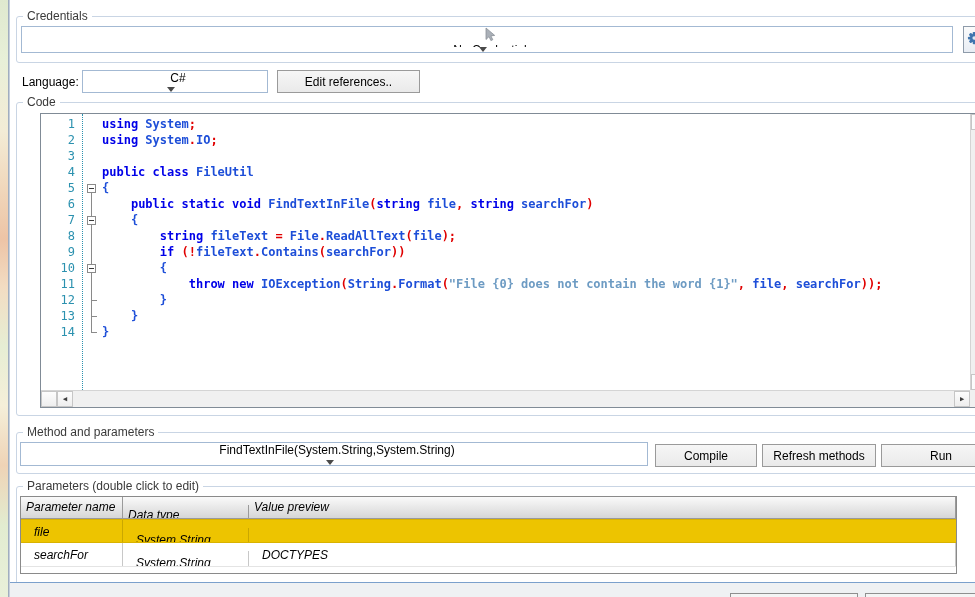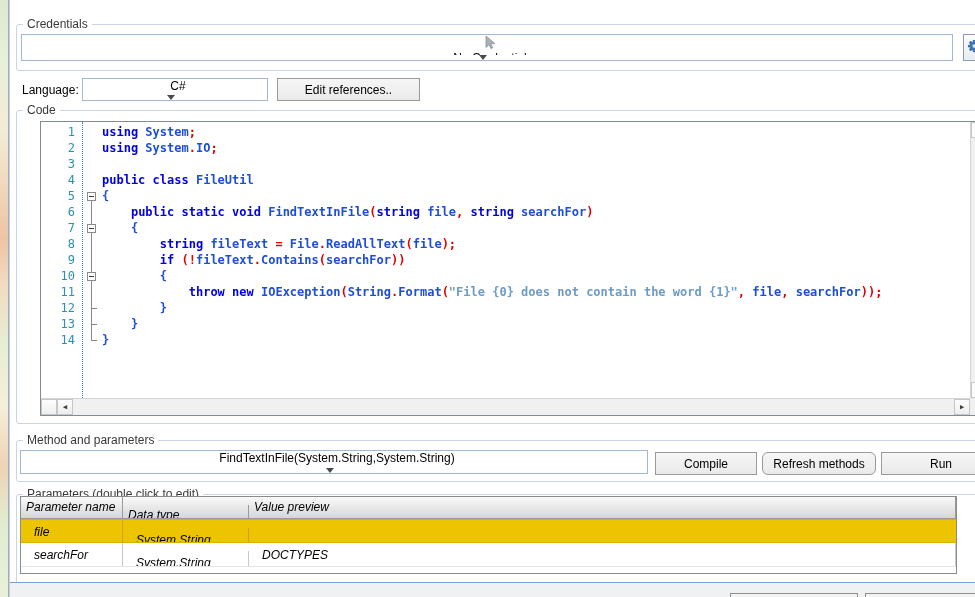--- a/index.html
+++ b/index.html
@@ -11,21 +11,21 @@
     background: #fff;
     position: relative;
   }
   
   .bg-strip {
     position: absolute; left: 0; top: 0; width: 8px; height: 597px;
     background: linear-gradient(180deg,#dfe9cf 0%,#e8f0d8 10%,#f3ecd6 22%,#f0d6ba 32%,#edc4a6 40%,#f2dcc2 48%,#e6eed4 58%,#f5efd9 68%,#efd3b6 78%,#e2ecd0 88%,#e9f0da 100%);
   }
   .win-edge { position: absolute; left: 8px; top: 0; width: 2px; height: 597px;
     background: linear-gradient(90deg,#8e9cb0,#d8e0ea); }
-  .dialog { position: absolute; left: 10px; top: 16px; width: 965px; height: 582px; background: #fff; }
+  .dialog { position: absolute; left: 10px; top: 8px; width: 965px; height: 582px; background: #fff; }
 
   
   .group { position: absolute; border: 1px solid #c9d5e4; border-radius: 3px; }
   .group-label {
     position: absolute; top: -8px; left: 6px; background: #fff; padding: 0 4px;
     color: #3a3a3a; line-height: 15px; white-space: nowrap;
   }
 
   
   .combo {
@@ -181,21 +181,21 @@
   </div>
 
   <div class="group" style="left:6px;top:424px;width:965px;height:42px;">
     <span class="group-label">Method and parameters</span>
   </div>
   <div class="combo" style="left:10px;top:434px;width:628px;height:24px;">
     <span class="txt">FindTextInFile(System.String,System.String)</span>
     <span class="dd"></span>
   </div>
   <div class="btn" style="left:645px;top:436px;width:102px;height:23px;">Compile</div>
-  <div class="btn" style="left:752px;top:436px;width:114px;height:23px;border-radius:6px;">Refresh methods</div>
+  <div class="btn" style="left:752px;top:436px;width:114px;height:23px;">Refresh methods</div>
   <div class="btn" style="left:871px;top:436px;width:120px;height:23px;">Run</div>
 
   <div class="group" style="left:6px;top:478px;width:965px;height:101px;">
     <span class="group-label">Parameters (double click to edit)</span>
   </div>
 
 </div>
 
 <div class="ptable">
   <div class="phead">

